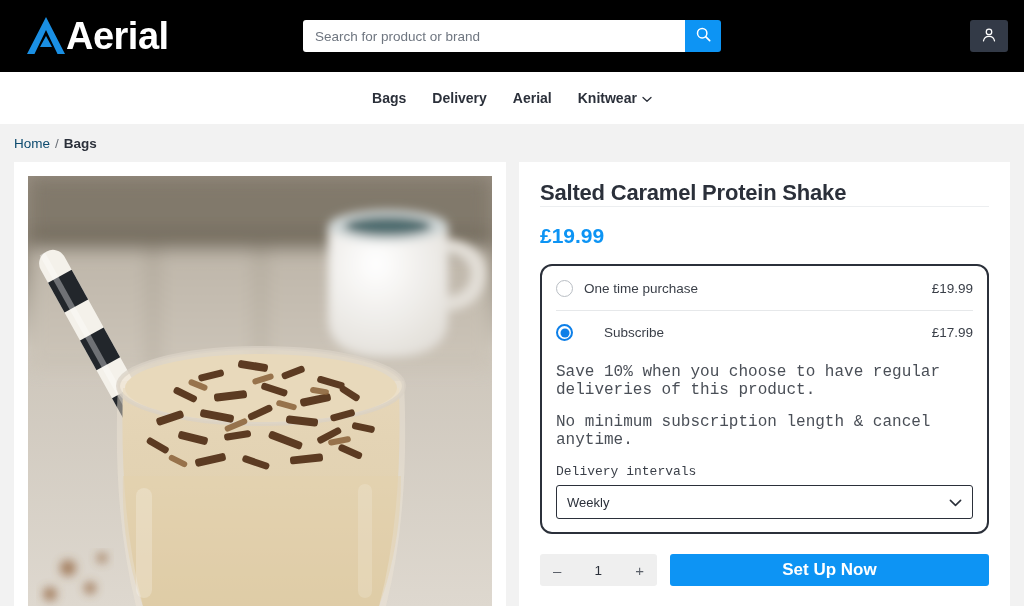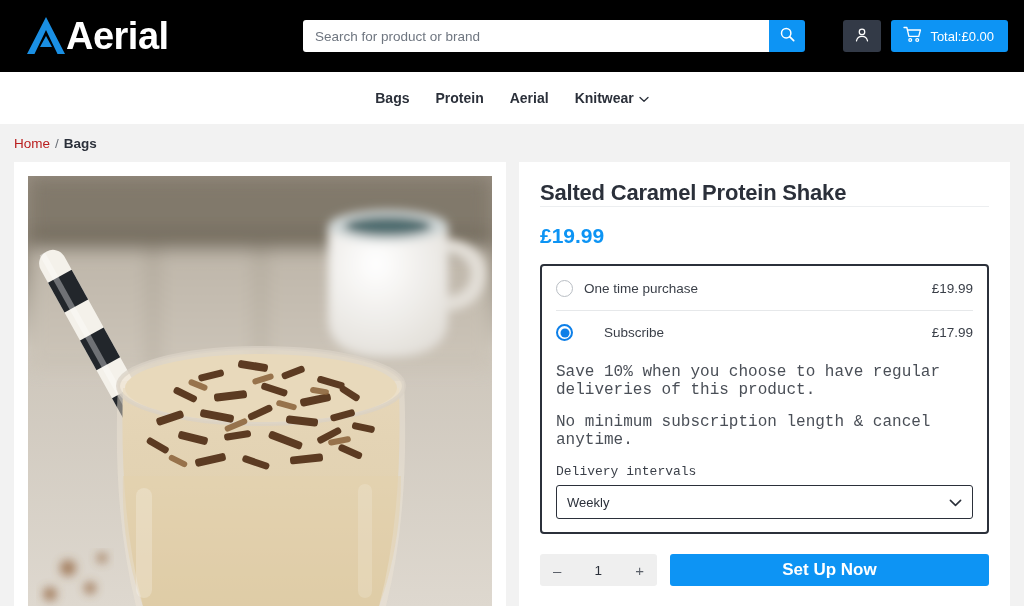--- a/index.html
+++ b/index.html
@@ -31,21 +31,21 @@
     font-size: 38px;
     font-weight: bold;
     letter-spacing: -0.5px;
     margin-left: -4px;
     line-height: 1;
   }
 
   .search-wrap {
     position: absolute;
     left: 303px;
-    width: 502px;
+    width: 418px;
     height: 32px;
     display: flex;
     border-radius: 3px;
     overflow: hidden;
   }
   .search-input {
     flex: 1;
     border: none;
     outline: none;
     background: #ffffff;
@@ -117,21 +117,21 @@
 
   
   .breadcrumb {
     height: 38px;
     display: flex;
     align-items: center;
     padding-left: 14px;
     font-size: 13.5px;
     gap: 5px;
   }
-  .crumb-home { color: #b91c1c; cursor: pointer; }
+  .crumb-home { color: #0c4a6e; cursor: pointer; }
   .crumb-sep { color: #6b7078; }
   .crumb-current { color: #2b303a; font-weight: bold; }
 
   
   .main {
     display: flex;
     gap: 13px;
     padding: 0 14px;
     align-items: flex-start;
   }
@@ -166,21 +166,21 @@
   .product-price {
     font-size: 21px;
     font-weight: bold;
     color: #0d94f4;
     padding: 17px 0 16px 0;
   }
 
   
   .option-box {
     border: 2px solid #2b303a;
-    border-radius: 4px;
+    border-radius: 12px;
     padding: 0 14px;
   }
   .option-row {
     display: flex;
     align-items: center;
     height: 44px;
     cursor: pointer;
   }
   .option-row + .option-row { border-top: 1px solid #e6e8ea; gap: 20px; }
   .radio {
@@ -306,40 +306,29 @@
 
   <div class="header-right">
     <button class="account-btn">
       <span>
         <svg width="16" height="16" viewBox="0 0 18 18">
           <circle cx="9" cy="5.6" r="3.1" fill="none" stroke="#ffffff" stroke-width="1.4"></circle>
           <path d="M2.8 15.6 A6.3 6.3 0 0 1 15.2 15.6" fill="none" stroke="#ffffff" stroke-width="1.4" stroke-linecap="round"></path>
         </svg>
       </span>
     </button>
-    <button class="cart-btn">
-      <span>
-        <svg width="19" height="17" viewBox="0 0 20 18">
-          <path d="M1 1.6 H4 L6.2 11 H16" fill="none" stroke="#ffffff" stroke-width="1.4" stroke-linecap="round" stroke-linejoin="round"></path>
-          <path d="M4.7 4.2 H18.4 L16.6 11" fill="none" stroke="#ffffff" stroke-width="1.4" stroke-linecap="round" stroke-linejoin="round"></path>
-          <circle cx="7.6" cy="14.8" r="1.5" fill="none" stroke="#ffffff" stroke-width="1.3"></circle>
-          <circle cx="15" cy="14.8" r="1.5" fill="none" stroke="#ffffff" stroke-width="1.3"></circle>
-        </svg>
-      </span>
-      <span class="cart-total">Total:£0.00</span>
-    </button>
   </div>
 </div>
 
 <div class="nav">
   <div class="nav-item">
     <span>Bags</span>
   </div>
   <div class="nav-item">
-    <span>Protein</span>
+    <span>Delivery</span>
   </div>
   <div class="nav-item">
     <span>Aerial</span>
   </div>
   <div class="nav-item">
     <span>Knitwear</span>
     <span>
       <svg width="10" height="7" viewBox="0 0 10 7">
         <path d="M1 1.5 L5 5.3 L9 1.5" fill="none" stroke="#2b303a" stroke-width="1.3" stroke-linecap="round" stroke-linejoin="round"></path>
       </svg>

